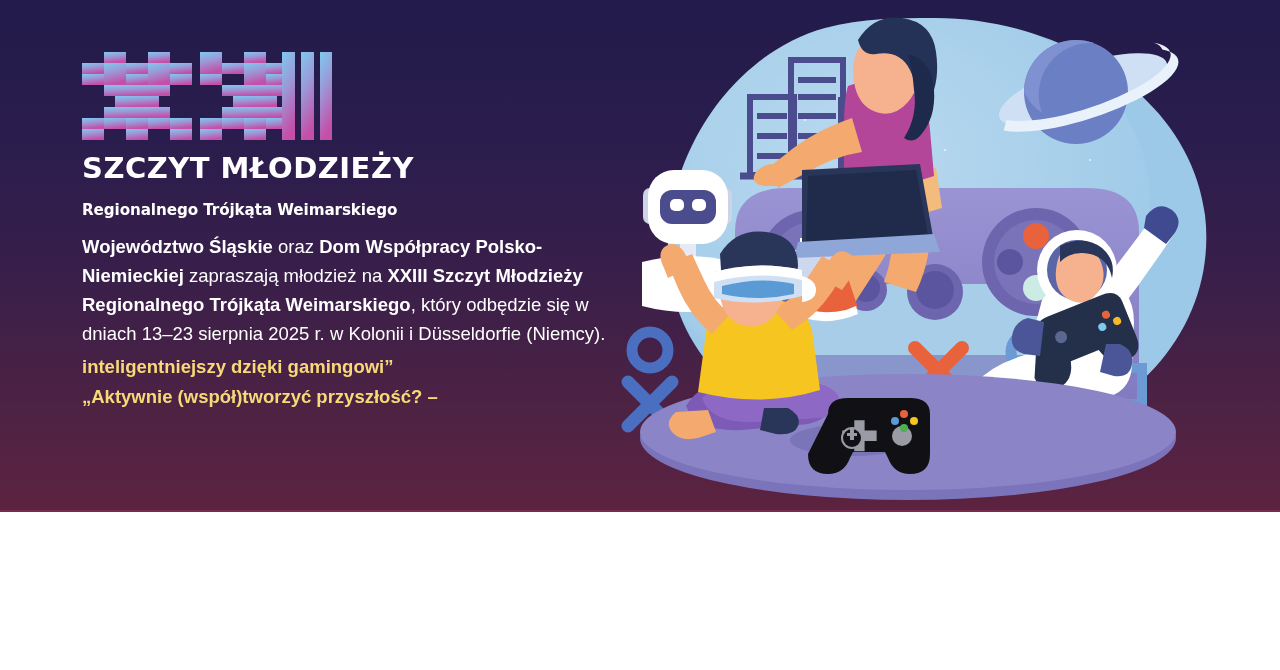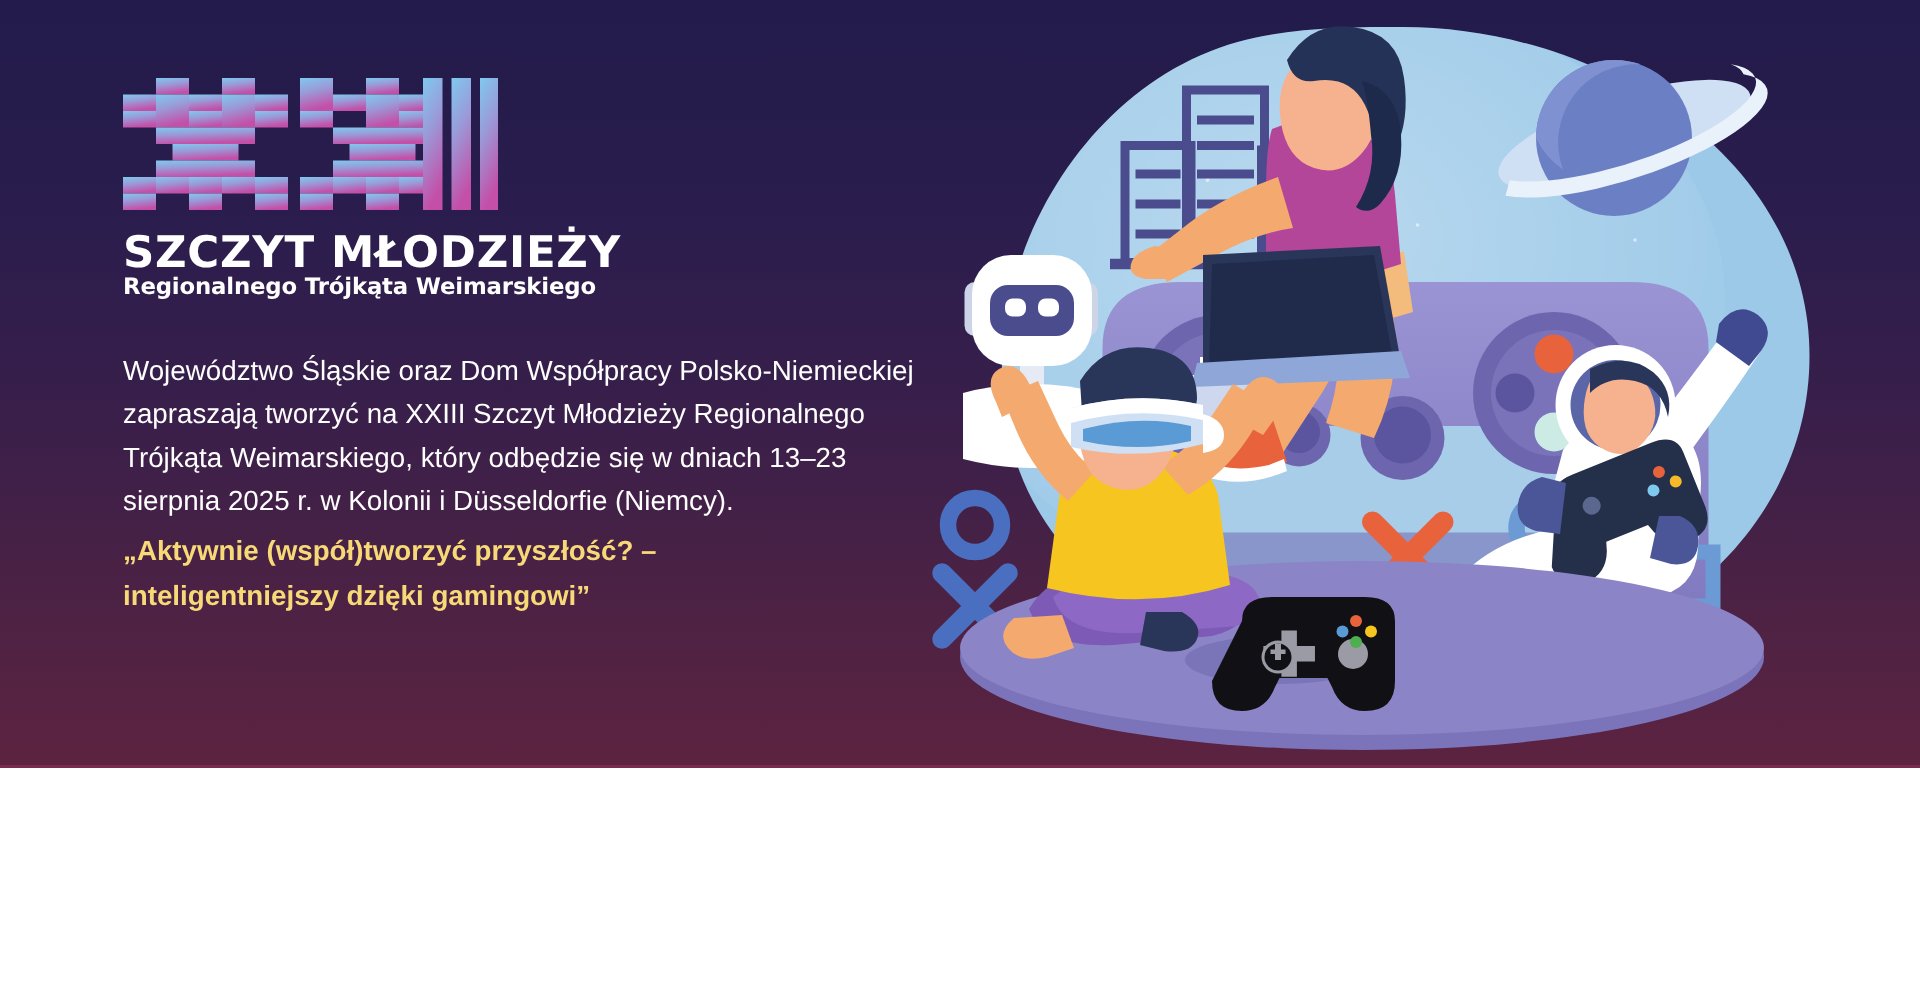--- a/index.html
+++ b/index.html
@@ -28,39 +28,39 @@
     margin-top:14px;
     font-family:"DejaVu Sans", sans-serif;
     font-weight:700;
     font-size:29px;
     letter-spacing:0.5px;
     color:#ffffff;
     line-height:1;
     white-space:nowrap;
   }
   .logo-sub {
-    margin-top:1px;
+    margin-top:20px;
     font-family:"DejaVu Sans", sans-serif;
     font-weight:700;
     font-size:15.2px;
     letter-spacing:-0.1px;
     color:#ffffff;
     line-height:1;
     white-space:nowrap;
   }
 
   
   .copy { position:absolute; left:82px; top:232px; width:530px; }
   .para {
     font-size:18.5px;
     line-height:29px;
     color:#ffffff;
     font-weight:400;
   }
-  .para b { font-weight:400; }
+  .para b { font-weight:700; }
   .theme-label {
     margin-top:34px;
     font-size:18.5px;
     line-height:28px;
     color:#ffffff;
     font-weight:400;
   }
   .theme-quote {
     margin-top:4px;
     font-size:18.5px;
@@ -383,24 +383,24 @@
           <rect x="200" y="0" width="13" height="88"></rect>
           <rect x="219" y="0" width="13" height="88"></rect>
           <rect x="238" y="0" width="12" height="88"></rect>
         </g>
       </svg>
       <div class="logo-title">SZCZYT MŁODZIEŻY</div>
       <div class="logo-sub">Regionalnego Trójkąta Weimarskiego</div>
     </div>
 
     <div class="copy">
-      <p class="para"><b>Województwo Śląskie</b><span> oraz </span><b>Dom Współpracy Polsko-Niemieckiej</b><span> zapraszają tworzyć na </span><b>XXIII Szczyt Młodzieży Regionalnego Trójkąta Weimarskiego</b><span>, który odbędzie się w dniach 13–23 sierpnia 2025 r. w Kolonii i Düsseldorfie (Niemcy).</span></p>
+      <p class="para"><b>Województwo Śląskie</b><span> oraz </span><b>Dom Współpracy Polsko-Niemieckiej</b><span> zapraszają młodzież na </span><b>XXIII Szczyt Młodzieży Regionalnego Trójkąta Weimarskiego</b><span>, który odbędzie się w dniach 13–23 sierpnia 2025 r. w Kolonii i Düsseldorfie (Niemcy).</span></p>
       <div class="theme-quote">
+        <div>inteligentniejszy dzięki gamingowi”</div>
         <div>„Aktywnie (współ)tworzyć przyszłość? –</div>
-        <div>inteligentniejszy dzięki gamingowi”</div>
       </div>
     </div>
 
     <div class="hero-bottom-line"></div>
   </div>
 
   <div class="footer">
 
     
 

